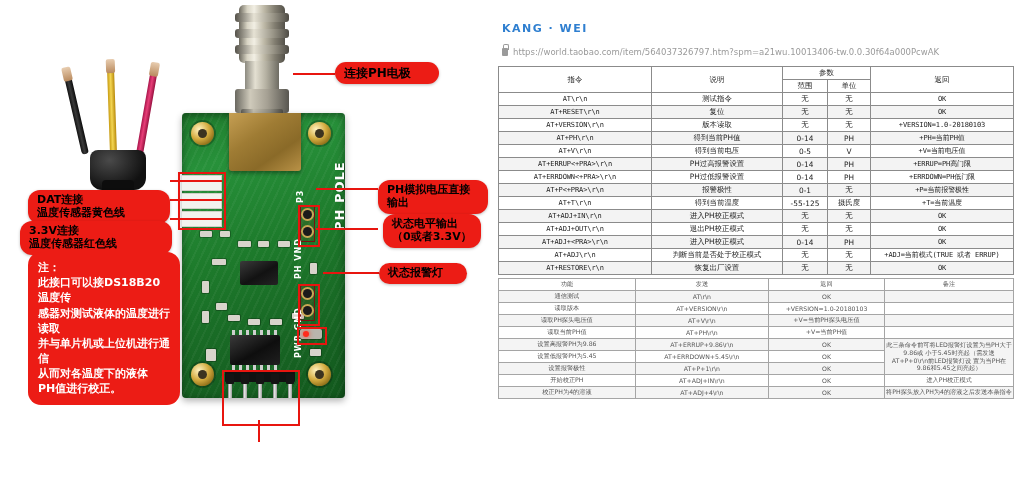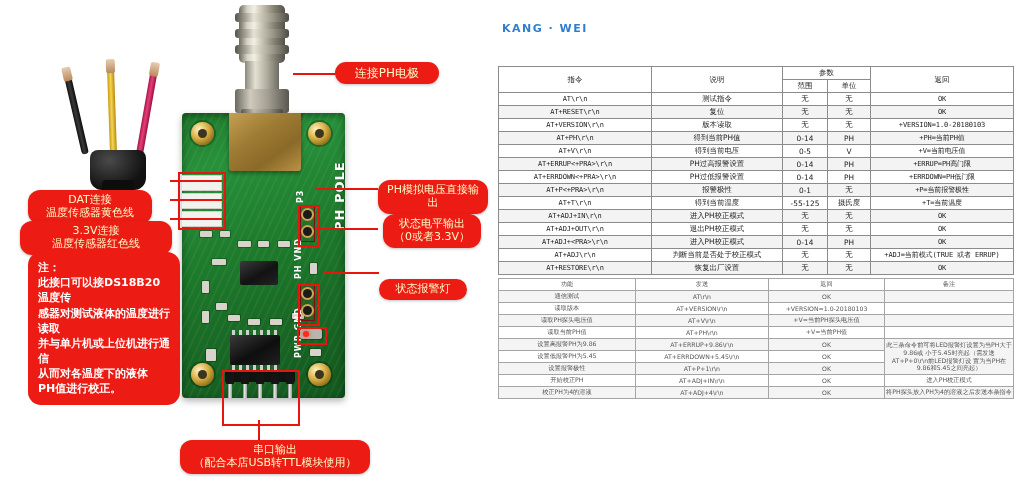--- a/index.html
+++ b/index.html
@@ -78,22 +78,22 @@
      background:#ff2b1c;box-shadow:0 0 5px #ff3a20;}
 
   .header-strip{position:absolute;left:43px;top:258px;width:70px;height:11px;background:#111;border-radius:1px;}
   .pinrow{position:absolute;left:44px;top:268px;width:68px;height:48px;}
   .pin{position:absolute;top:0;width:4px;height:46px;background:linear-gradient(90deg,#7d7d7d,#e9e9e9 40%,#9a9a9a);}
   .pinbase{position:absolute;top:-7px;left:-2px;width:8px;height:10px;background:#141414;border-radius:1px;}
 
   .redbox{position:absolute;border:2px solid #e8150f;}
 
   
-  .lbl{position:absolute;background:#ec1c15;color:#fef9c3;font-weight:normal;border-radius:12px;
-     text-align:center;line-height:1.18;padding:4px 9px;box-sizing:border-box;
+  .lbl{position:absolute;background:#ec1c15;color:#000000;font-weight:bold;border-radius:12px;
+     line-height:1.18;padding:4px 9px;box-sizing:border-box;
      box-shadow:0 1px 3px rgba(0,0,0,.25);}
   .lbl.sm{font-size:11px;} .lbl.md{font-size:12px;}
   .leader{position:absolute;background:#e8150f;}
   .lh{height:2px;} .lv{width:2px;}
 
   .notebox{position:absolute;left:28px;top:252px;width:152px;background:#ec1c15;color:#fff;
      border-radius:13px;padding:8px 10px;box-sizing:border-box;font-size:11px;font-weight:bold;line-height:1.38;}
 
   
   .right{position:absolute;left:490px;top:0;width:534px;height:496px;background:#fff;}
@@ -227,55 +227,55 @@
     <div class="leader lh" style="left:170px;top:180px;width:52px;"></div>
     <div class="leader lh" style="left:170px;top:199px;width:52px;"></div>
     <div class="leader lh" style="left:170px;top:218px;width:52px;"></div>
     <div class="leader lh" style="left:316px;top:188px;width:62px;"></div>
     <div class="leader lh" style="left:316px;top:228px;width:62px;"></div>
     <div class="leader lh" style="left:323px;top:272px;width:56px;"></div>
     <div class="leader lv" style="left:258px;top:420px;height:22px;"></div>
 
     <div class="lbl md" style="left:335px;top:62px;width:104px;">连接PH电极</div>
 
-    <div class="lbl sm" style="left:28px;top:190px;width:124px;">
+    <div class="lbl sm" style="left:28px;top:190px;width:142px;">
       <div>DAT连接</div>
       <div>温度传感器黄色线</div>
     </div>
     <div class="lbl sm" style="left:20px;top:209px;width:152px;margin-top:12px;">
       <div>3.3V连接</div>
       <div>温度传感器红色线</div>
     </div>
 
     <div class="lbl sm" style="left:378px;top:180px;width:110px;">PH模拟电压直接输出</div>
 
     <div class="lbl sm" style="left:383px;top:214px;width:98px;">
       <div>状态电平输出</div>
       <div>（0或者3.3V）</div>
     </div>
 
-    <div class="lbl sm" style="left:379px;top:279px;width:88px;">状态报警灯</div>
-
-    <div class="lbl sm" style="left:180px;top:440px;width:190px;">
-      <div>串口输出</div>
-      <div>（配合本店USB转TTL模块使用）</div>
-    </div>
+    <div class="lbl sm" style="left:379px;top:263px;width:88px;">状态报警灯</div>
+
 
     <div class="notebox">
       <span style="white-space:pre-line;">注：
 此接口可以接DS18B20温度传
 感器对测试液体的温度进行读取
 并与单片机或上位机进行通信
 从而对各温度下的液体
 PH值进行校正。</span>
     </div>
   </div>
 
   <div class="right">
     <div class="brand">KANG · WEI</div>
+    <div class="urlbar">
+      <span class="lock"></span>
+      <span>https://world.taobao.com/item/564037326797.htm?spm=a21wu.10013406-tw.0.0.30f64a000PcwAK</span>
+    </div>
 
     <table class="t1">
       <thead>
         <tr>
           <td rowspan="2" style="width:150px">指令</td>
           <td rowspan="2" style="width:128px">说明</td>
           <td colspan="2" style="width:82px">参数</td>
           <td rowspan="2">返回</td>
         </tr>
         <tr>

